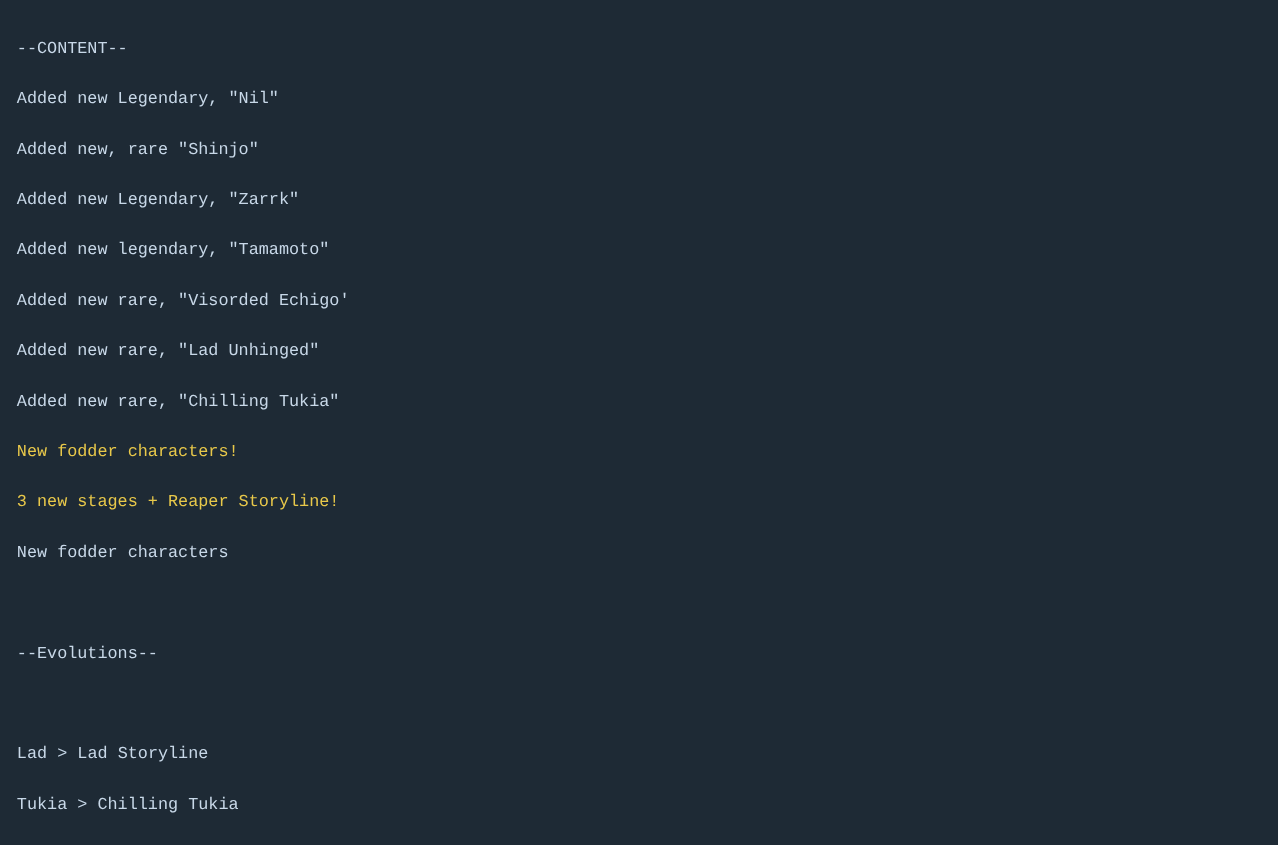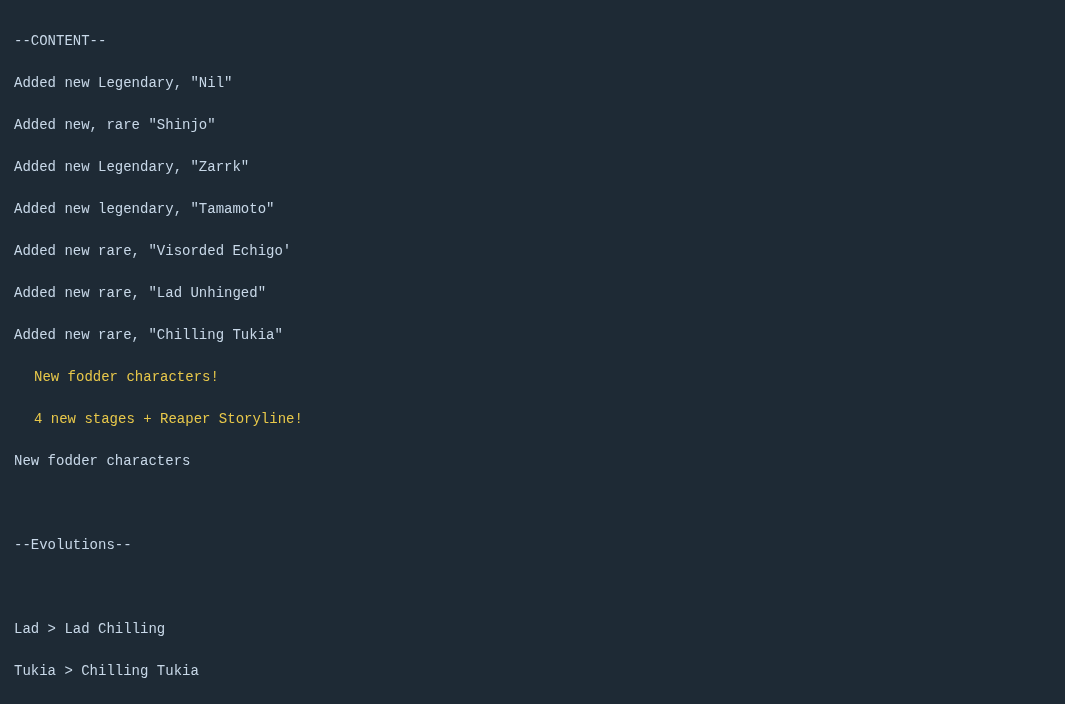--- a/index.html
+++ b/index.html
@@ -18,42 +18,42 @@
       width: 1065px;
       min-height: 704px;
       overflow-x: hidden;
     }
 
     .content {
       white-space: pre-wrap;
       word-wrap: break-word;
     }
 
-    .color-yellow { color: #e8c84a; margin-left: 20px; }
+    .color-yellow { color: #e8c84a; }
     .color-default{ color: #c8d8e8; margin-top: 40px; }
   </style>
 </head>
 <body>
 
 <div class="content">
 <span class="color-default">--CONTENT--</span>
 <br><span class="color-default">Added new Legendary, "Nil"</span>
 <br><span class="color-default">Added new, rare "Shinjo"</span>
 <br><span class="color-default">Added new Legendary, "Zarrk"</span>
 <br><span class="color-default">Added new legendary, "Tamamoto"</span>
 <br><span class="color-default">Added new rare, "Visorded Echigo'</span>
 <br><span class="color-default">Added new rare, "Lad Unhinged"</span>
 <br><span class="color-default">Added new rare, "Chilling Tukia"</span>
 <br><span class="color-yellow">New fodder <span>characters</span>!</span>
-<br><span class="color-yellow">4 new stages + Reaper Storyline!</span>
+<br><span class="color-yellow">3 new stages + Reaper Storyline!</span>
 <br><span class="color-default">New fodder <span>characters</span></span>
 <br>
 <br><span class="color-default">--Evolutions--</span>
 <br>
-<br><span class="color-default">Lad &gt; <span>Lad Chilling</span></span>
+<br><span class="color-default">Lad &gt; <span>Lad Storyline</span></span>
 <br><span class="color-default">Tukia &gt; Chilling Tukia</span>
 <br>
 <br>
 <br>
 <br>
 <br>
 <br>
 <br>
 <br>
 <br>

